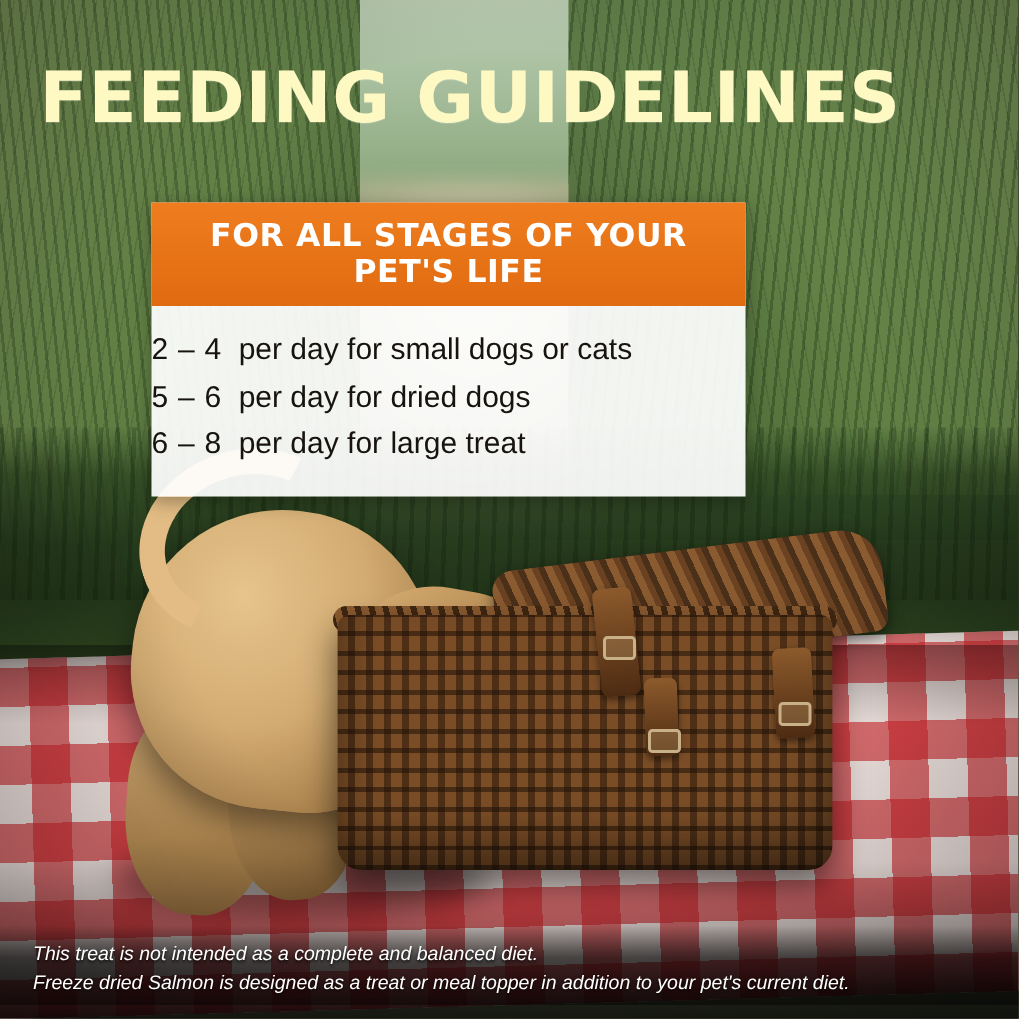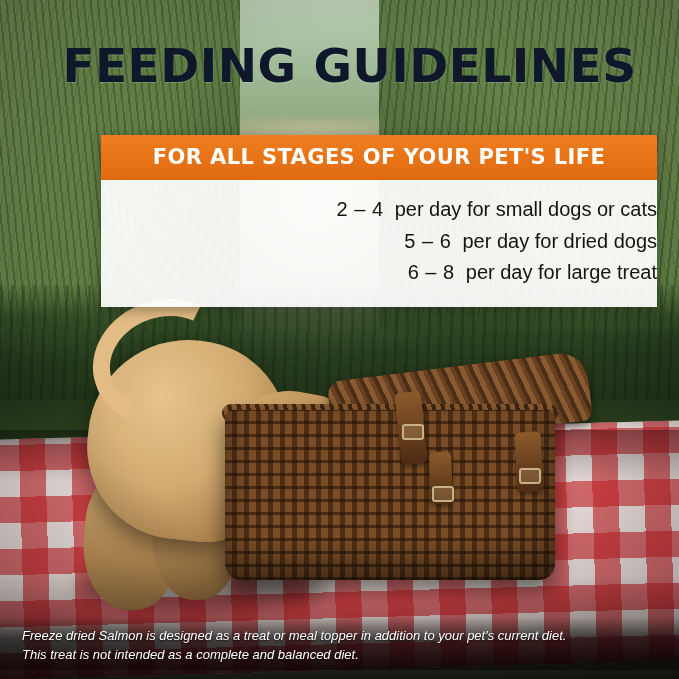--- a/index.html
+++ b/index.html
@@ -239,48 +239,47 @@
 
   
   .title {
     position: absolute;
     left: 0; top: 38px;
     width: 627px;
     text-align: center;
     font-size: 47px;
     font-weight: 700;
     letter-spacing: 0.5px;
-    color: #0f172a;
+    color: #fef9c3;
     font-family: "DejaVu Sans", sans-serif;
     text-shadow: 0 1px 0 rgba(255,255,255,.18);
-    padding-left: 36px;
   }
 
   
   .card {
     position: absolute;
     left: 101px; top: 135px;
-    width: 556px;
+    width: 396px;
     background: rgba(255,255,255,0.93);
     box-shadow: 0 3px 12px rgba(0,0,0,.35);
   }
   .card-header {
     background: #e8741a;
     background: linear-gradient(180deg, #ef7d1f 0%, #e06a10 100%);
     color: #ffffff;
     text-align: center;
     font-size: 21px;
     font-weight: 700;
     letter-spacing: .4px;
     padding: 10px 6px 11px;
     font-family: "DejaVu Sans", sans-serif;
   }
   .card-body {
     padding: 14px 0 18px;
-    text-align: right;
+    text-align: left;
   }
   .card-line {
     font-size: 20px;
     color: #17130f;
     line-height: 1.58;
     font-family: "Liberation Sans", sans-serif;
   }
   .card-line .amt {
     font-weight: 400;
     letter-spacing: .5px;
@@ -352,17 +351,17 @@
         <span>per day for dried dogs</span>
       </div>
       <div class="card-line">
         <span class="amt">6 – 8</span>&nbsp;
         <span>per day for large treat</span>
       </div>
     </div>
   </div>
 
   <div class="footer">
+    <div class="footer-line">This treat is not intended as a complete and balanced diet.</div>
     <div class="footer-line">Freeze dried Salmon is designed as a treat or meal topper in addition to your pet's current diet.</div>
-    <div class="footer-line">This treat is not intended as a complete and balanced diet.</div>
   </div>
 
 </div>
 
 </body></html>

